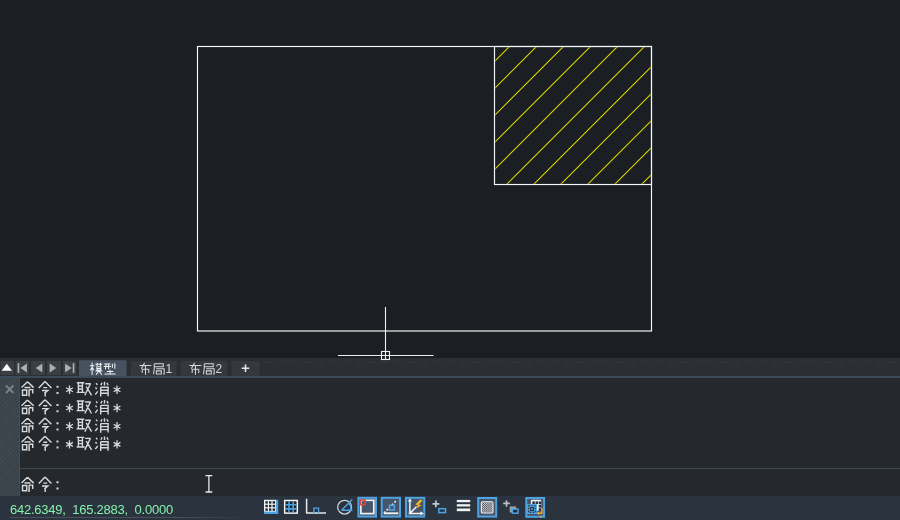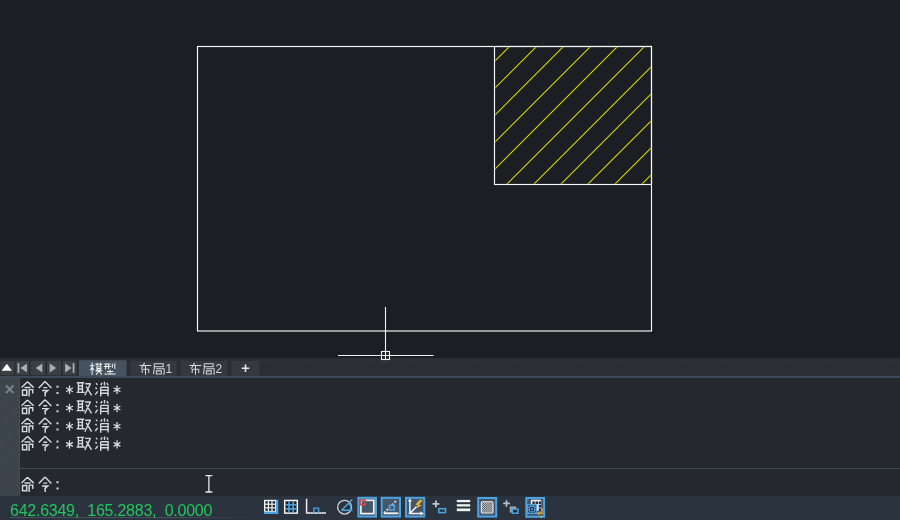--- a/index.html
+++ b/index.html
@@ -14,21 +14,21 @@
   <div class="abs" style="left:265px;top:361px;width:635px;height:2px;background:repeating-linear-gradient(90deg,#2f3338 0 7px,#2b2e32 7px 13px);"></div>
   <div class="abs" style="left:0;top:375.5px;width:900px;height:2.5px;background:#3d4a5a;"></div>
 
   <div class="abs" style="left:0;top:378px;width:900px;height:118px;background:#25282c;"></div>
   <div class="abs" style="left:0;top:378px;width:19px;height:118px;background:#3a424a;background-image:repeating-linear-gradient(135deg,rgba(255,255,255,0.035) 0 1px,rgba(0,0,0,0) 1px 3px);"></div>
   <div class="abs" style="left:19px;top:378px;width:1px;height:118px;background:#454e56;"></div>
   <div class="abs" style="left:20px;top:468px;width:880px;height:1px;background:#3e4a52;"></div>
 
   <div class="abs" style="left:0;top:496px;width:900px;height:24px;background:#2b333e;"></div>
   <div class="abs" style="left:10px;top:517px;width:240px;height:1px;background:linear-gradient(90deg,#48525c 70%,rgba(72,82,92,0));"></div>
-  <div class="abs" style="left:10px;top:502px;color:#22c55e;font-size:16px;letter-spacing:-0.25px;">642.6349,&nbsp; 165.2883,&nbsp; 0.0000</div>
+  <div class="abs" style="left:10px;top:502px;color:#86efac;font-size:13px;letter-spacing:-0.25px;">642.6349,&nbsp; 165.2883,&nbsp; 0.0000</div>
 
   <svg class="abs" style="left:0;top:0;" width="900" height="520" viewBox="0 0 900 520">
     <defs>
 
       <g id="g-ming" fill="none" stroke="currentColor" stroke-width="1.45">
         <path d="M8 0.8 L2 6.6 M8 0.8 L14.2 6.6 M5 6.4 H11 M3 9 H7.2 V14.2 H3 Z M9.6 8.6 H13.2 V12.4 M9.6 8.6 V15.4"></path>
       </g>
       <g id="g-ling" fill="none" stroke="currentColor" stroke-width="1.45">
         <path d="M8 0.6 L1.8 6.9 M8 0.6 L14.4 6.9 M6.3 6.6 H10.2 M5 9.4 H10.8 L7.4 12.4 M8.2 11.6 V15.4"></path>
       </g>

